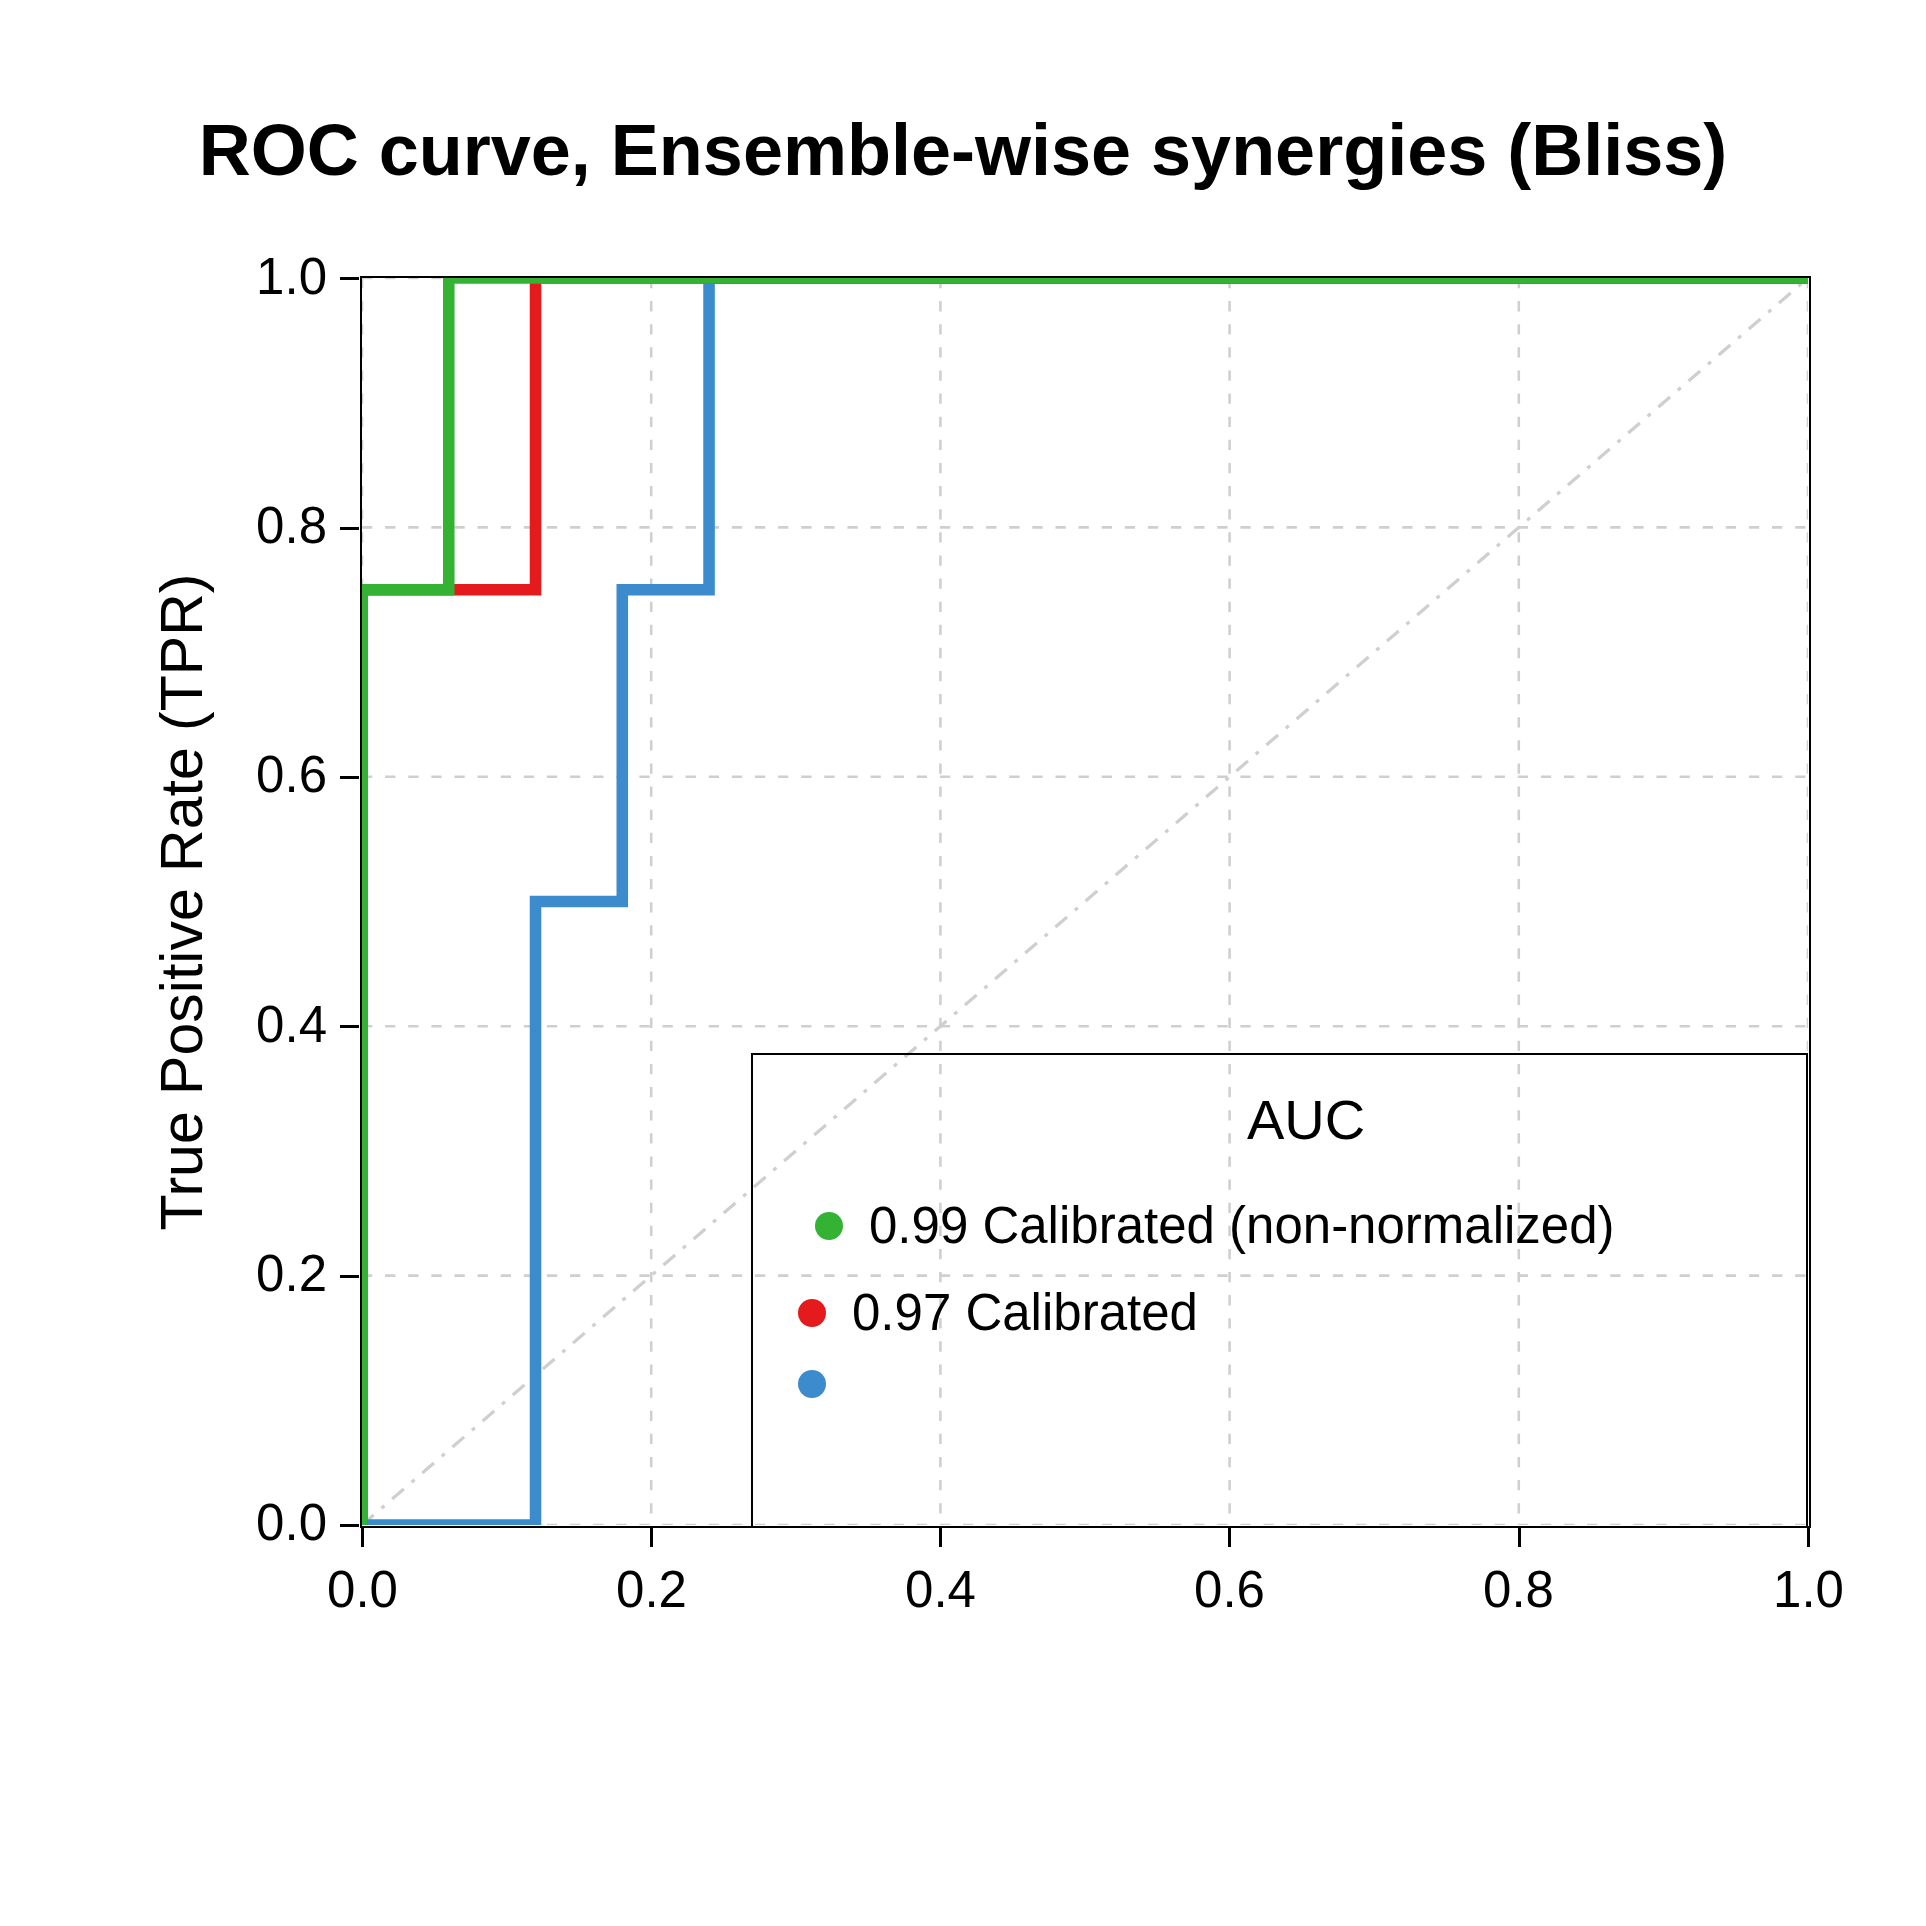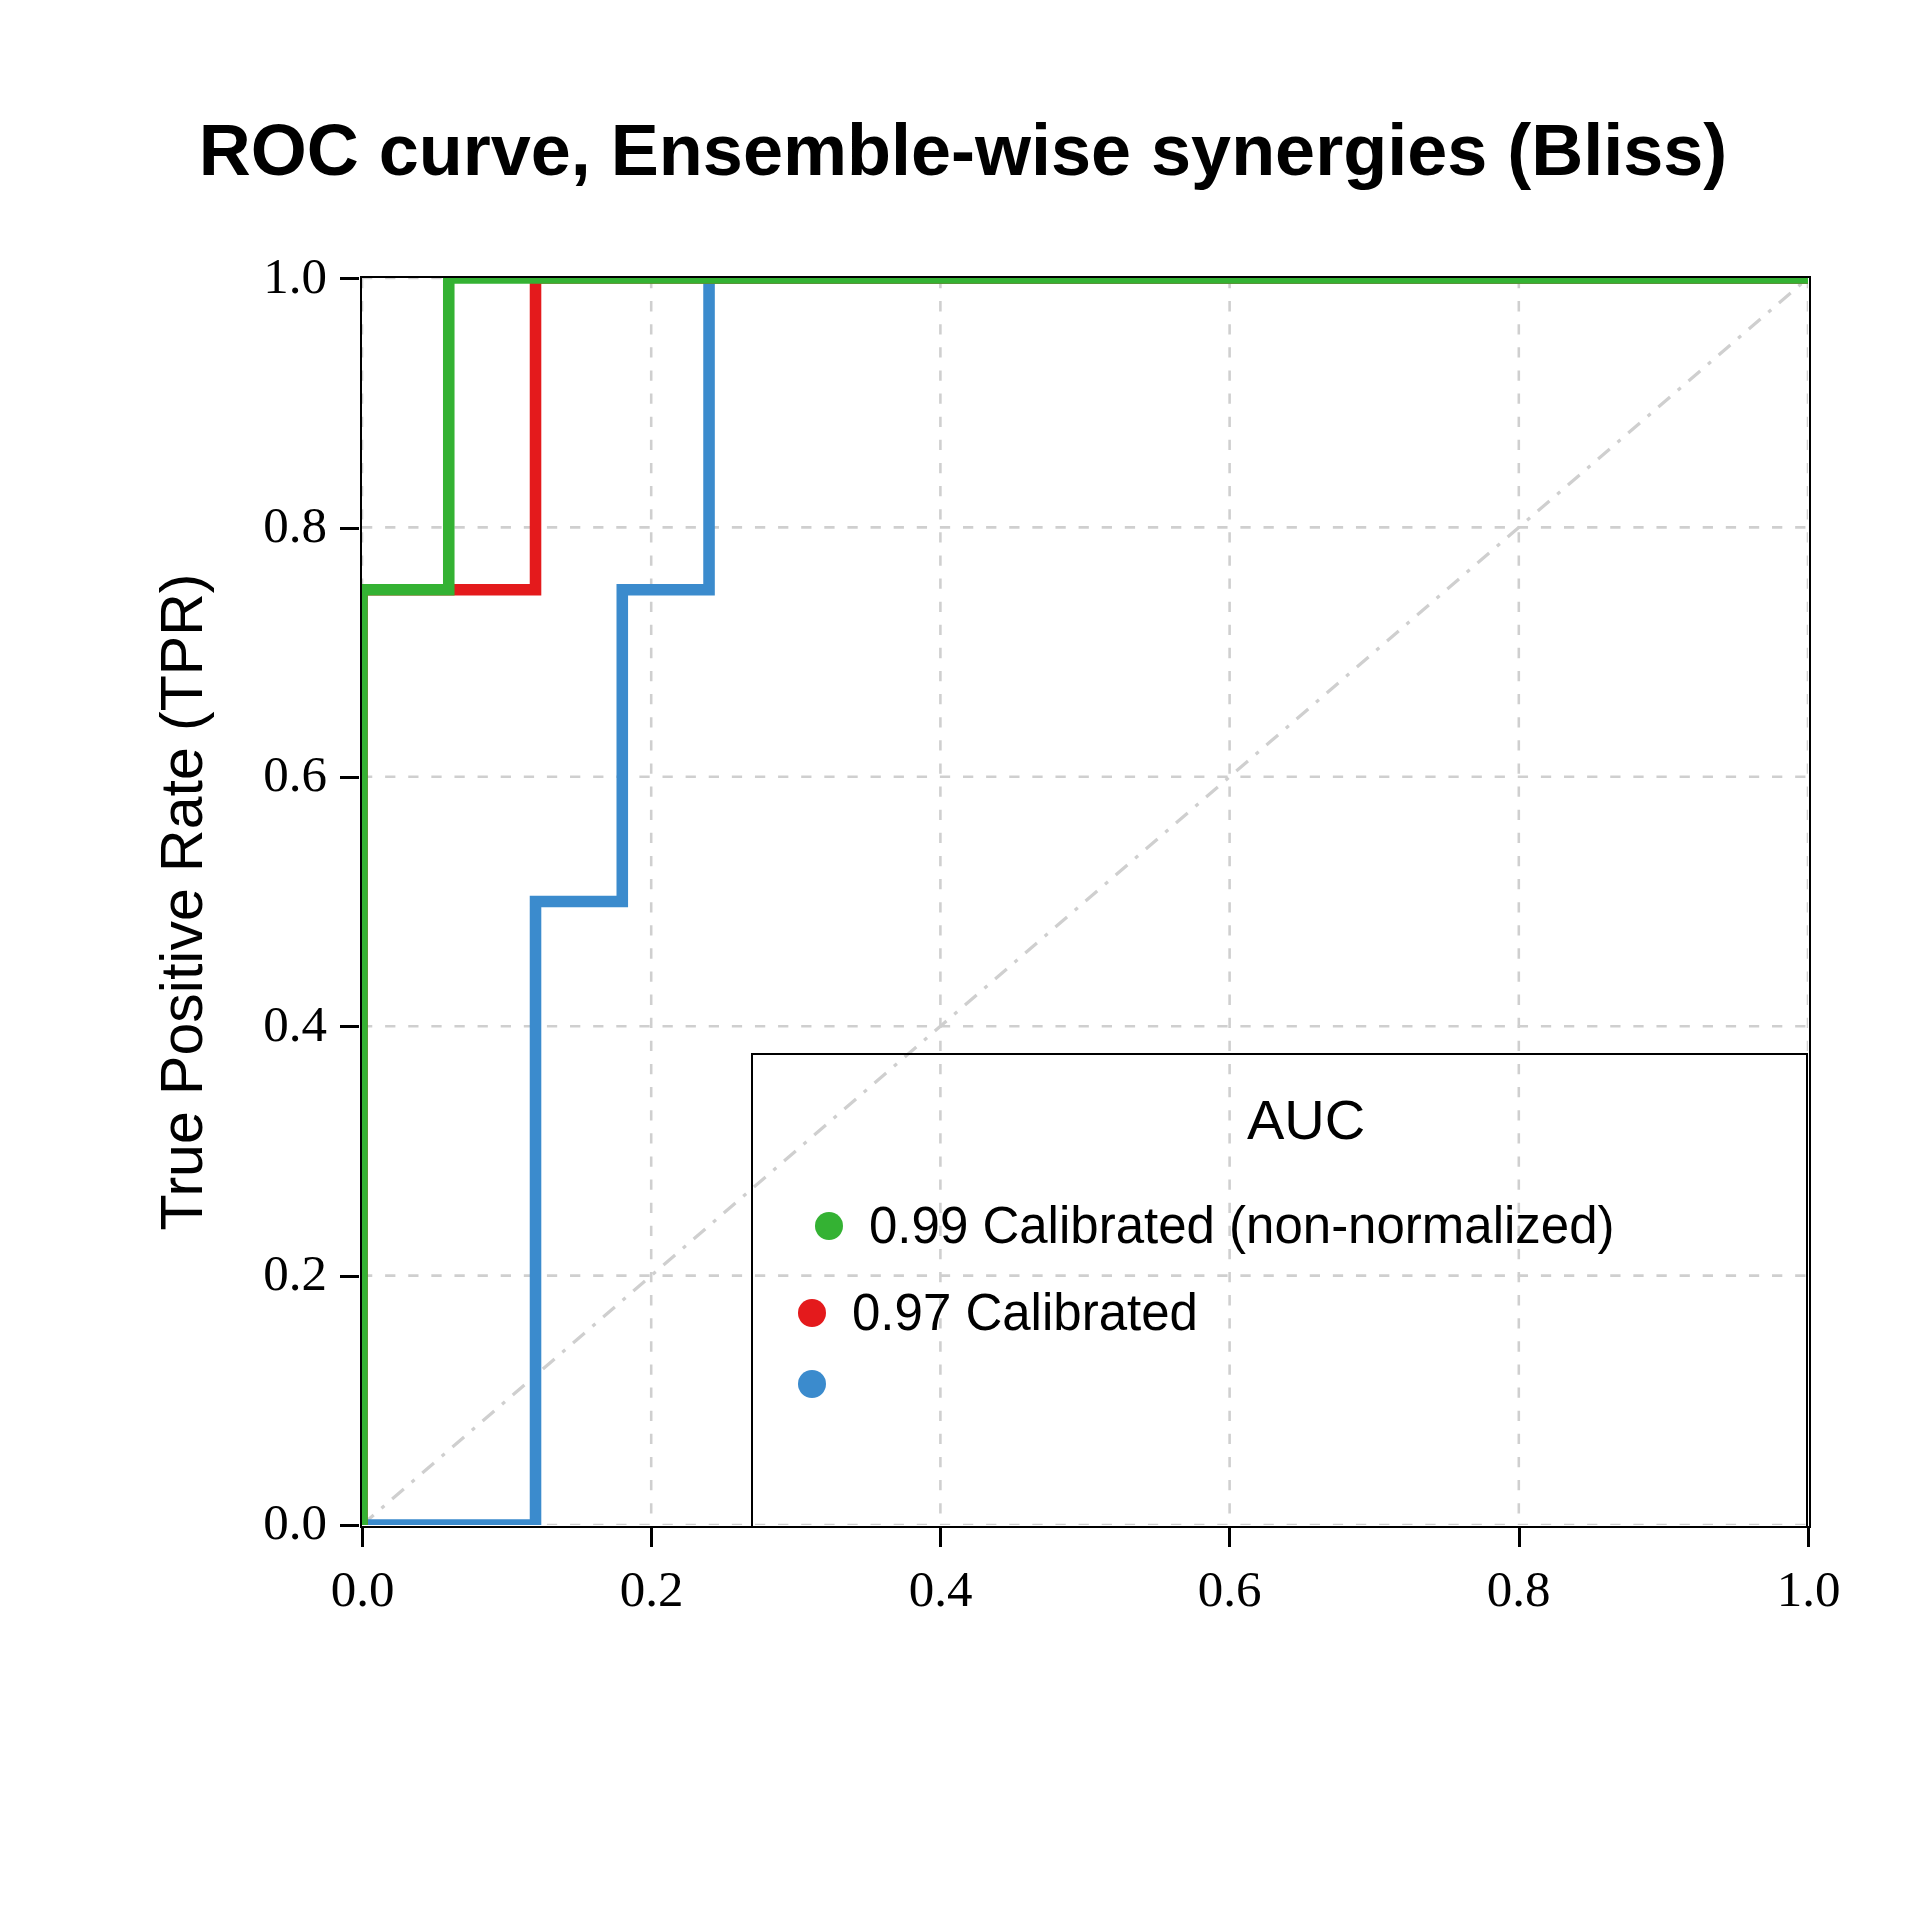--- a/index.html
+++ b/index.html
@@ -33,21 +33,20 @@
     top: 0;
   }
   .axis-tick {
     position: absolute;
     background: #000;
   }
   .xtick-label, .ytick-label {
     position: absolute;
     color: #000;
     font-weight: 400;
-    font-family: Liberation Serif, serif;
   }
   .xlabel, .ylabel {
     position: absolute;
     color: #000;
     font-weight: 400;
     text-align: center;
   }
   .ylabel {
     transform-origin: left top;
     transform: rotate(-90deg);

